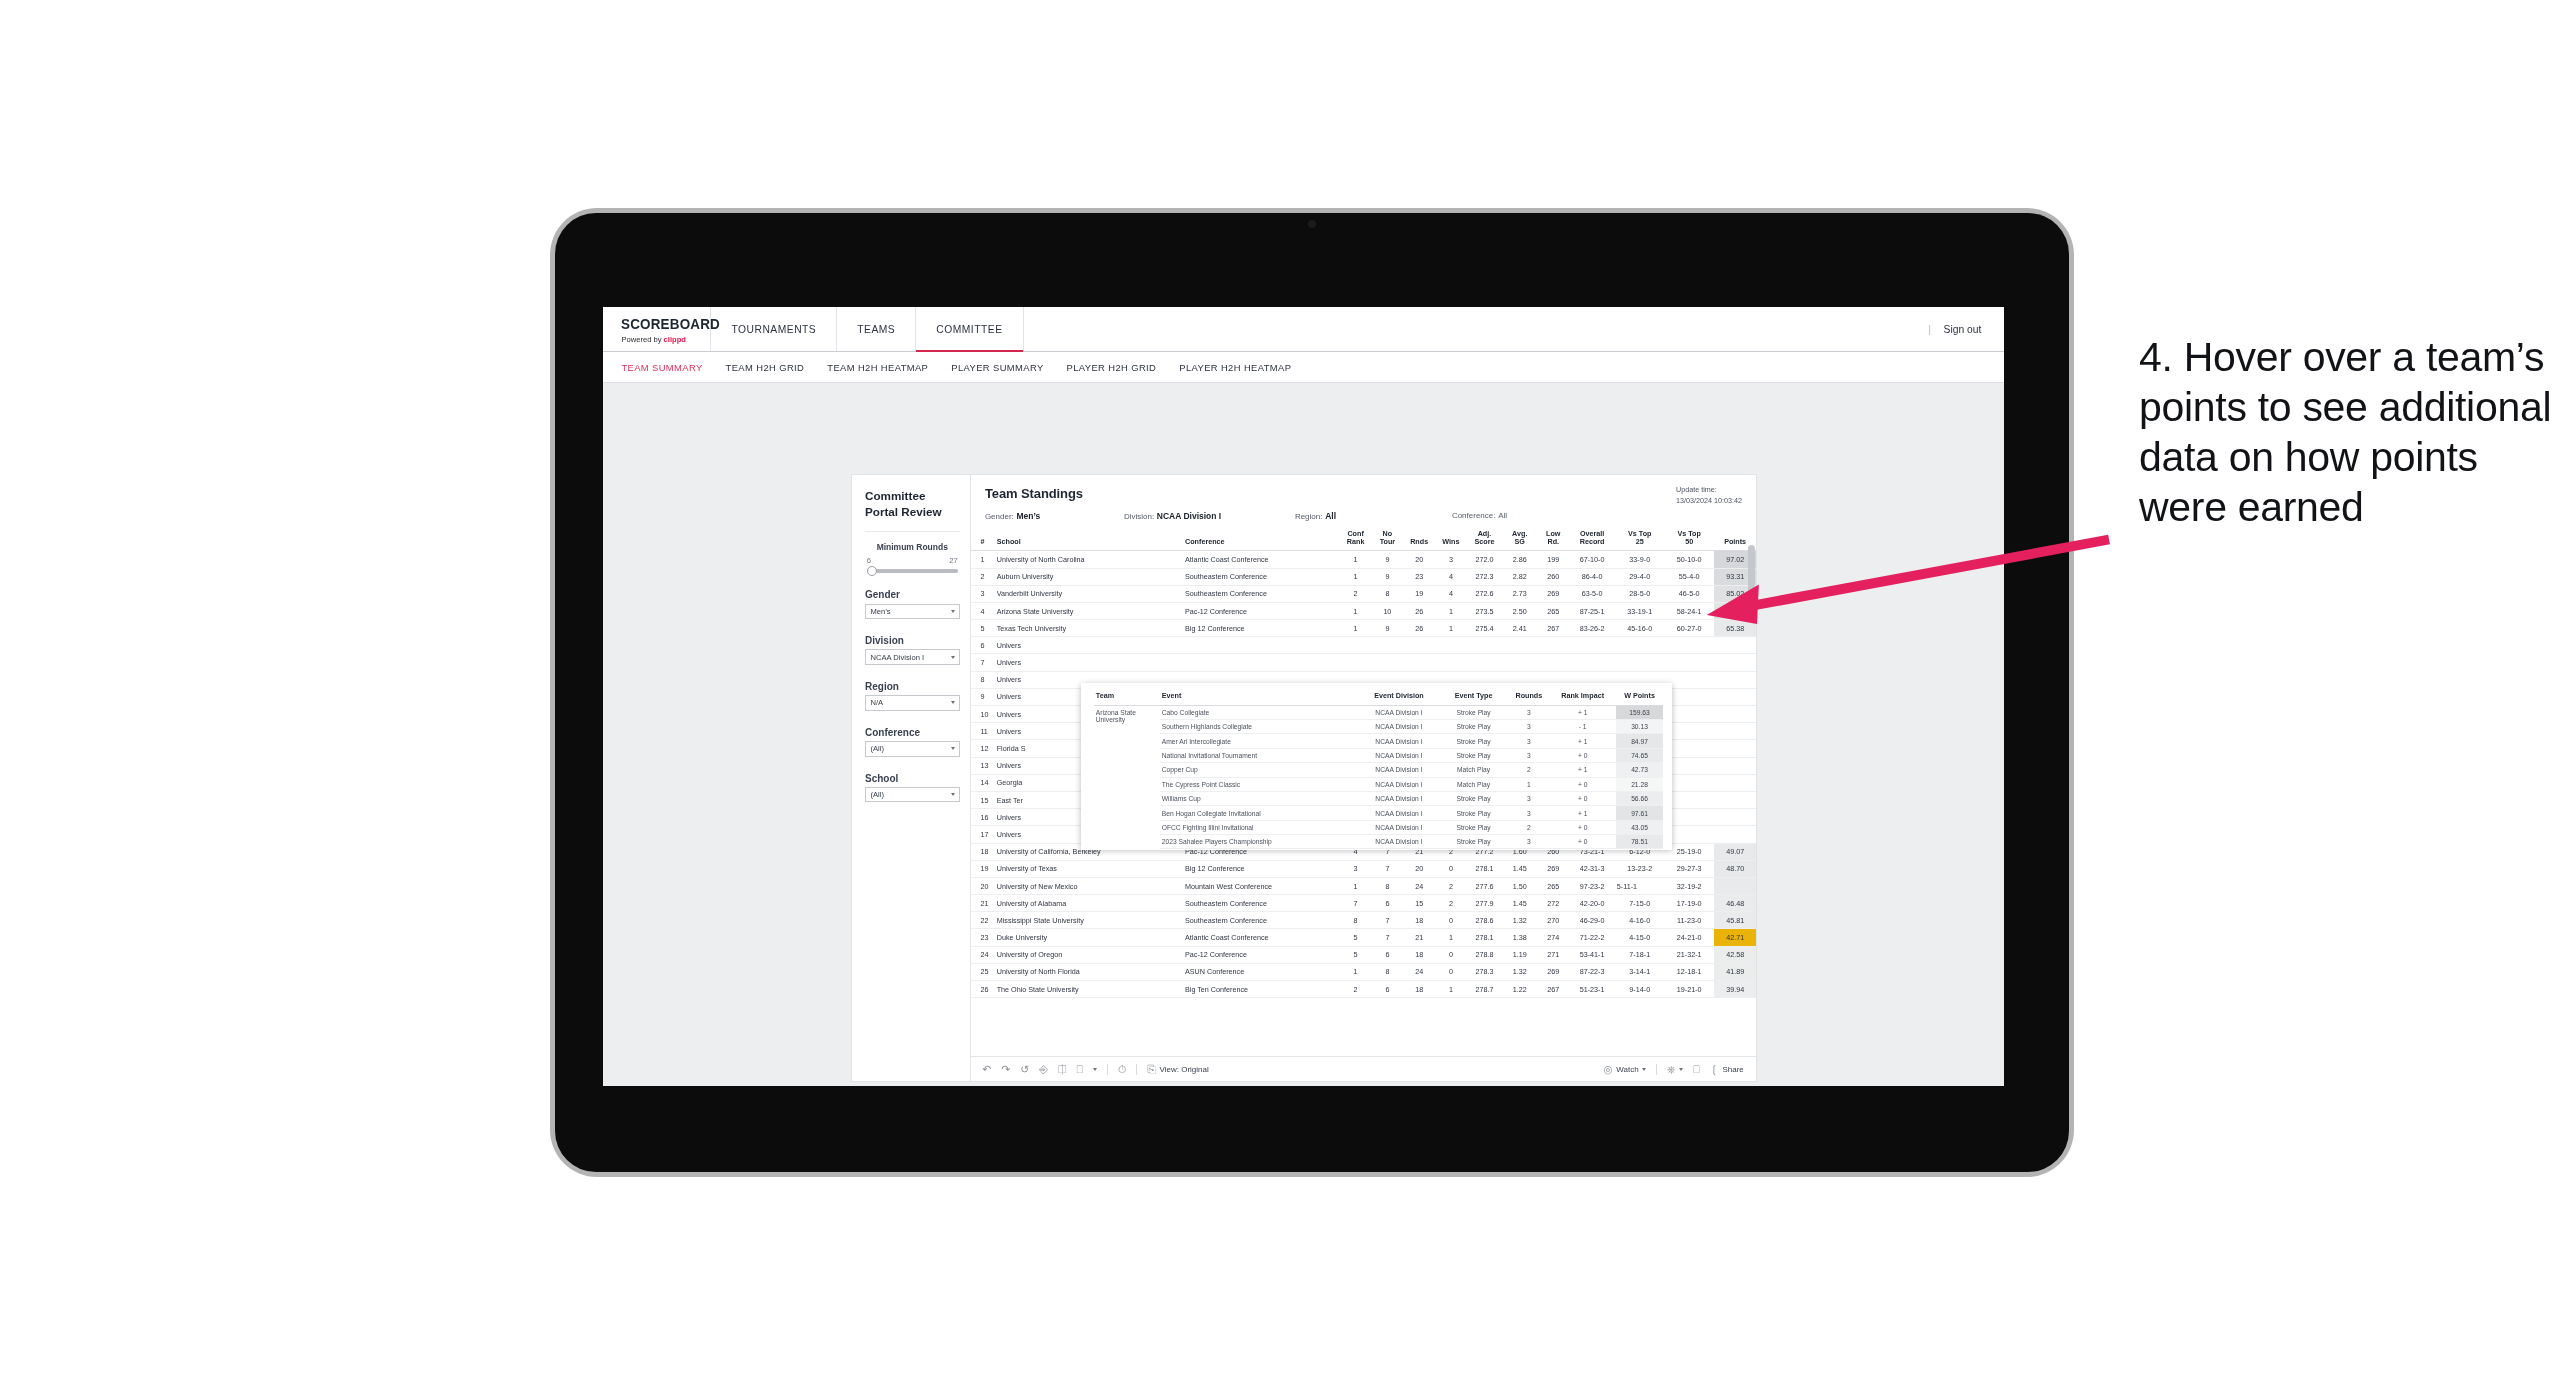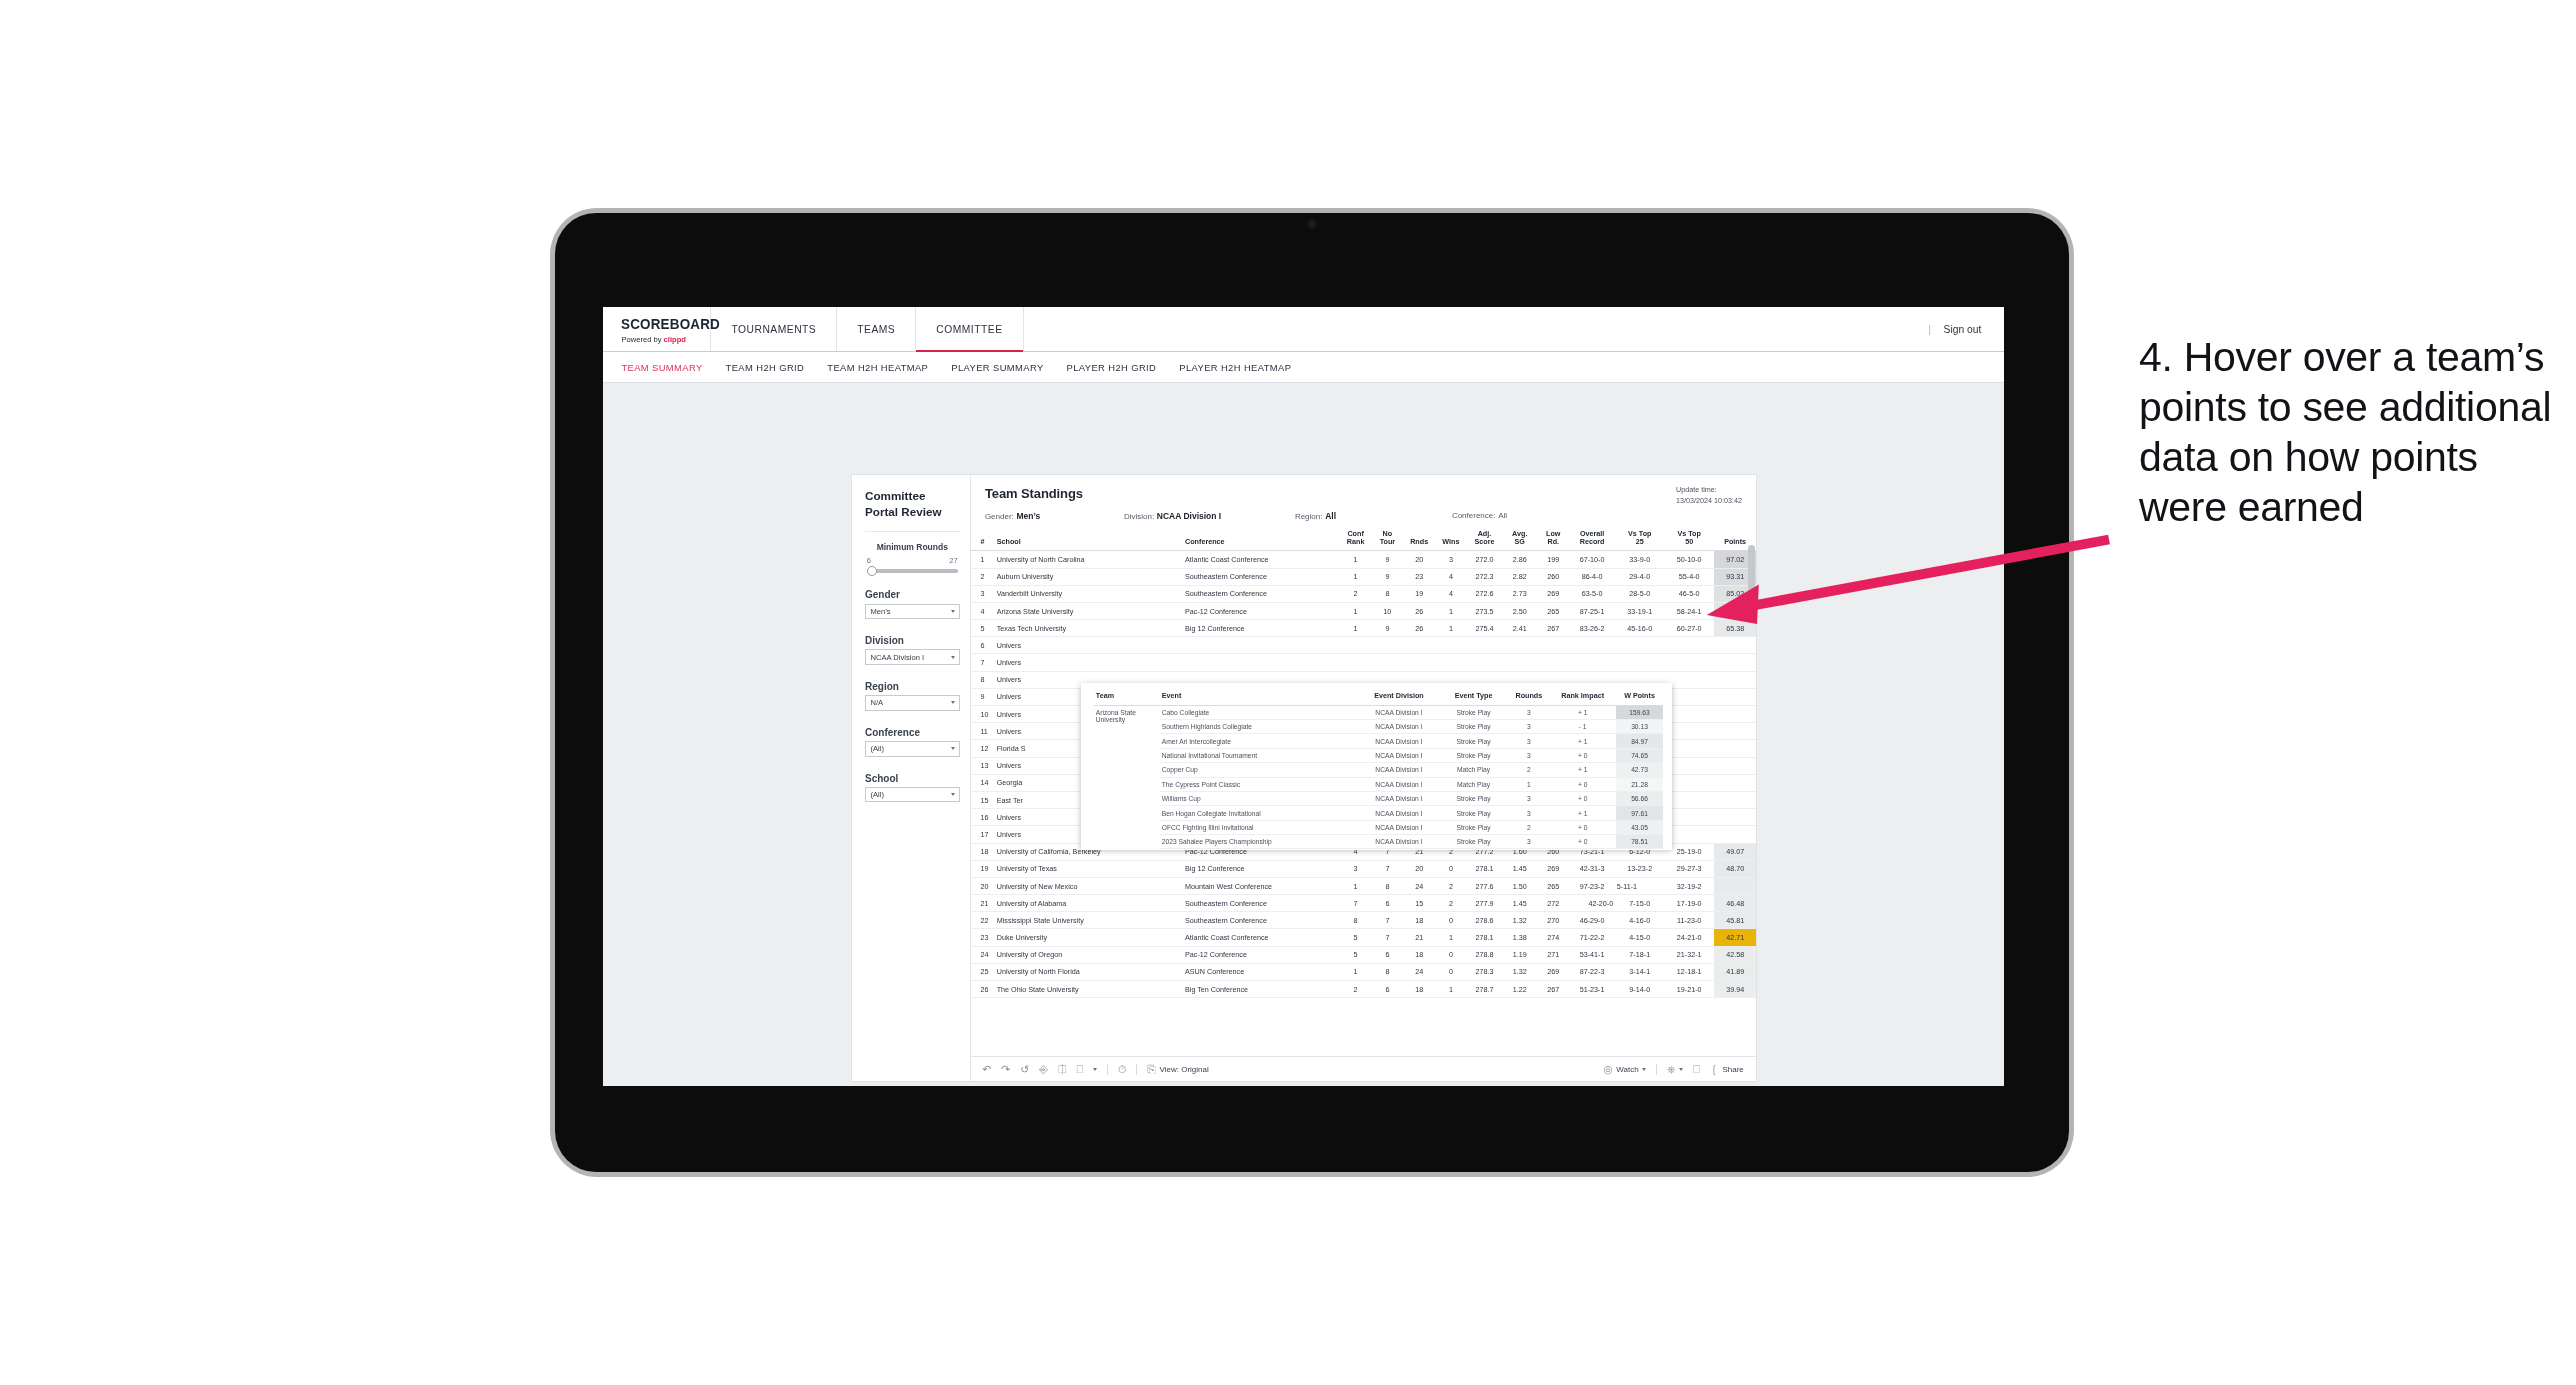--- a/index.html
+++ b/index.html
@@ -495,21 +495,21 @@
                         <td class="c-num">21</td>
                         <td class="c-school">University of Alabama</td>
                         <td class="c-conf">Southeastern Conference</td>
                         <td class="c-s" style="text-align:center">7</td>
                         <td class="c-s" style="text-align:center">6</td>
                         <td class="c-s" style="text-align:center">15</td>
                         <td class="c-s" style="text-align:center">2</td>
                         <td class="c-s2" style="text-align:center">277.9</td>
                         <td class="c-s2" style="text-align:center">1.45</td>
                         <td class="c-s" style="text-align:center">272</td>
-                        <td class="c-rec" style="text-align:right">42-20-0</td>
+                        <td class="c-rec" style="text-align:center">42-20-0</td>
                         <td class="c-vs" style="text-align:center">7-15-0</td>
                         <td class="c-vs" style="text-align:center">17-19-0</td>
                         <td class="c-pts pts-cell">
                           <span class="pts-chip" style="background: rgb(234, 235, 236);">46.48</span>
                         </td>
                       </tr>
                       <tr>
                         <td class="c-num">22</td>
                         <td class="c-school">Mississippi State University</td>
                         <td class="c-conf">Southeastern Conference</td>

